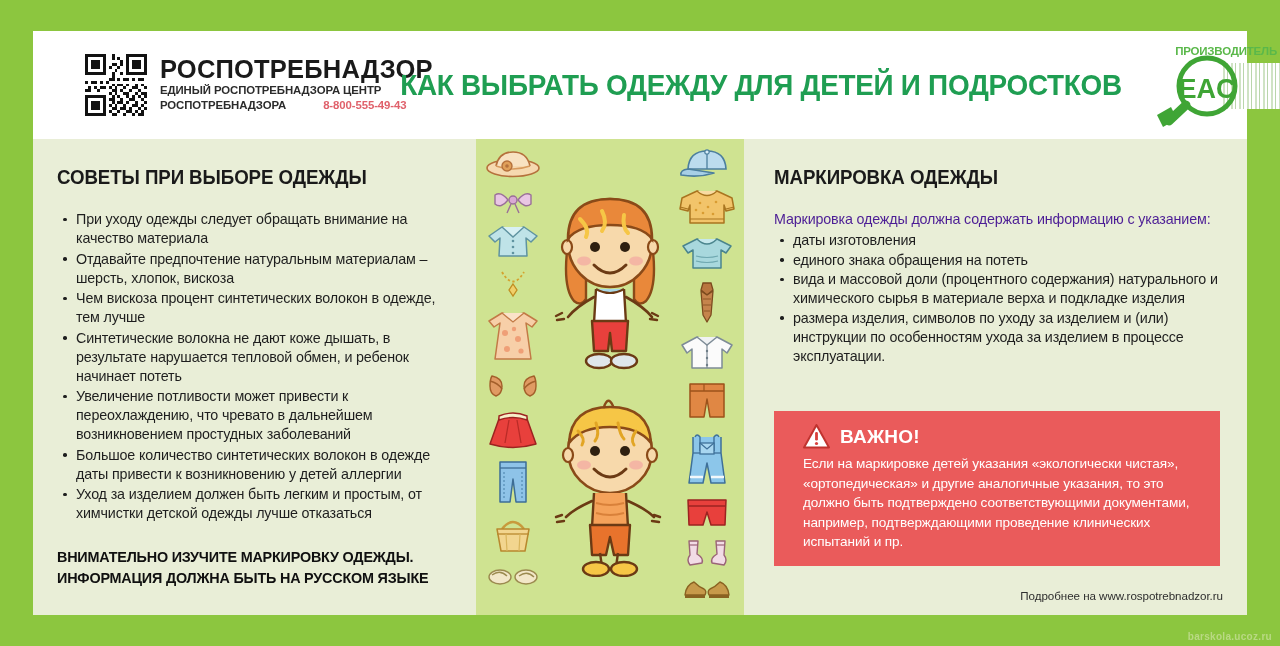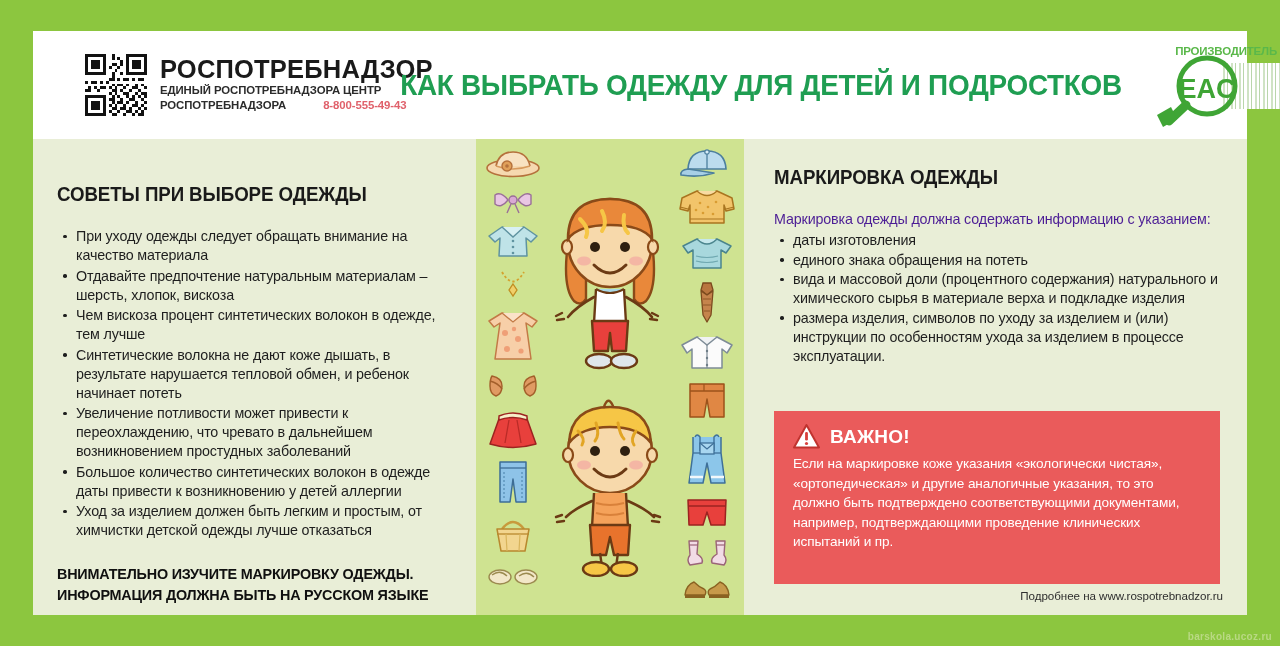--- a/index.html
+++ b/index.html
@@ -124,21 +124,21 @@
     height: 476px;
     display: flex;
   }
   .side-panel {
     background: #e9eed7;
     box-sizing: border-box;
     position: relative;
   }
   #left-panel {
     width: 443px;
-    padding: 44px 24px 0 24px;
+    padding: 27px 24px 0 24px;
   }
   #center-panel {
     width: 268px;
     background: #cfe391;
     position: relative;
     overflow: hidden;
   }
   #right-panel {
     width: 503px;
     padding: 27px 28px 0 30px;
@@ -194,24 +194,24 @@
     margin-bottom: 2px;
     letter-spacing: -0.15px;
   }
   ul.bullets.tight li { margin-bottom: 0.5px; }
   
   #important {
     position: absolute;
     left: 30px;
     top: 272px;
     width: 446px;
-    height: 173px;
+    height: 155px;
     background: #ea5b5b;
     box-sizing: border-box;
-    padding: 13px 17px 0 19px;
+    padding: 13px 17px 0 29px;
   }
   #important-head {
     display: flex;
     align-items: center;
     margin-bottom: 5px;
   }
   #warn-tri { width: 27px; height: 25px; flex: 0 0 27px; }
   #important-title {
     font-size: 19px;
     font-weight: bold;
@@ -598,21 +598,21 @@
 
       <div id="important">
         <div id="important-head">
           <svg id="warn-tri" viewBox="0 0 27 25">
             <path d="M13.5 1 L26 23.5 L1 23.5 z" fill="#ffffff" stroke="#c0332f" stroke-width="2" stroke-linejoin="round"></path>
             <rect x="12.1" y="8" width="2.8" height="8.5" rx="1.3" fill="#d9403c"></rect>
             <circle cx="13.5" cy="19.5" r="1.6" fill="#d9403c"></circle>
           </svg>
           <div id="important-title">ВАЖНО!</div>
         </div>
-        <div id="important-text">Если на маркировке коже указания «экологически чистая», «ортопедическая» и другие аналогичные указания, то это должно быть подтверждено соответствующими документами, например, подтверждающими проведение клинических испытаний и пр.</div>
+        <div id="important-text">Если на маркировке детей указания «экологически чистая», «ортопедическая» и другие аналогичные указания, то это должно быть подтверждено соответствующими документами, например, подтверждающими проведение клинических испытаний и пр.</div>
       </div>
 
       <div id="footer-link">Подробнее на www.rospotrebnadzor.ru</div>
     </div>
   </div>
 
   <div id="watermark-br">barskola.ucoz.ru</div>
 </div>
 
 </body></html>

